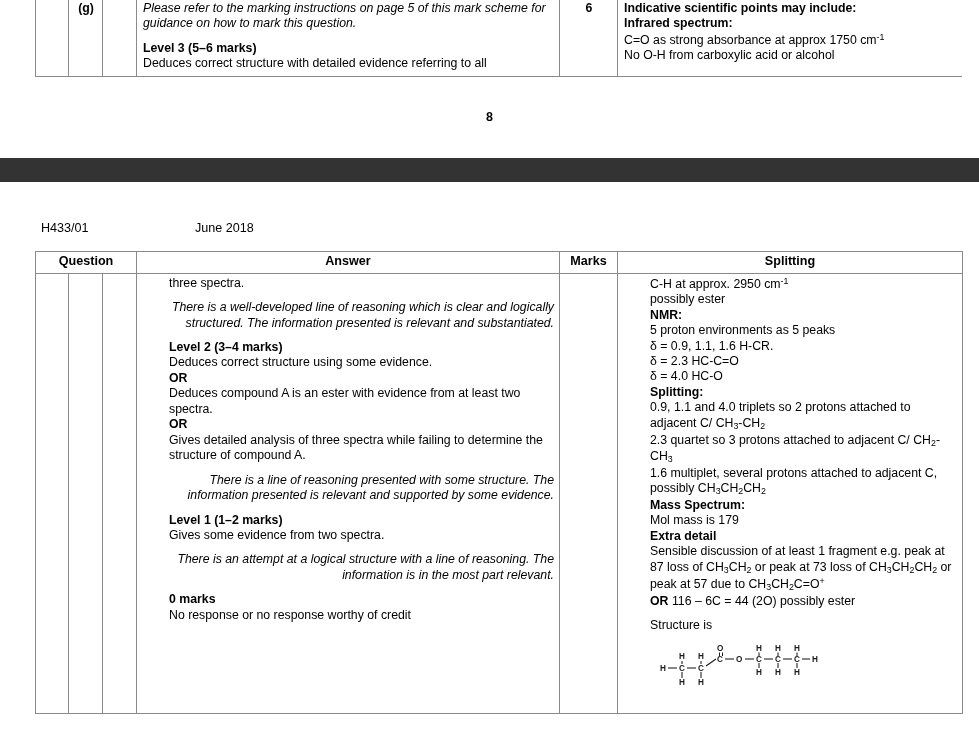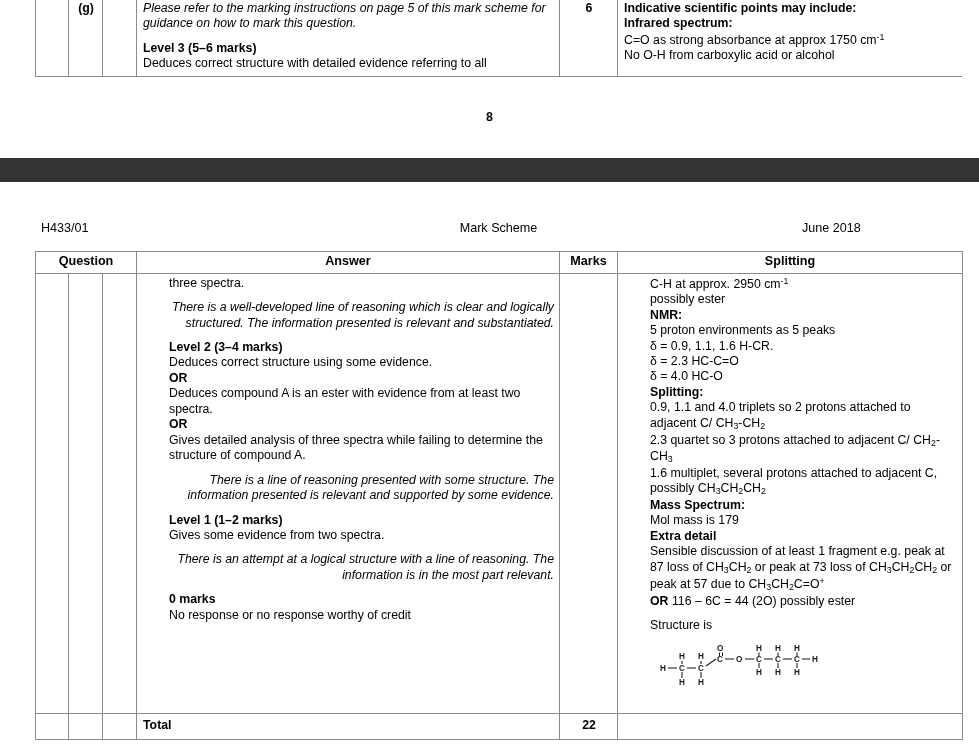--- a/index.html
+++ b/index.html
@@ -158,21 +158,20 @@
       </table>
     </div>
   </div>
 
   <div id="page-number">8</div>
 
   <div id="page-break-band"></div>
 
   <div id="doc-header">
     <span class="hdr-left">H433/01</span>
-    <span class="hdr-center">Mark Scheme</span>
     <span class="hdr-right">June 2018</span>
   </div>
 
   <div id="main-table-wrap">
     <table class="ms-table">
       <colgroup>
         <col class="col-q1">
           <col class="col-q2">
           <col class="col-q3">
         <col class="col-ans">
@@ -287,25 +286,17 @@
                 <line x1="139" y1="9.5" x2="139" y2="13"></line>
                 <text x="136" y="32">H</text>
                 <line x1="139" y1="20" x2="139" y2="25"></line>
                 <line x1="144" y1="16" x2="152" y2="16"></line>
                 <text x="154" y="19">H</text>
               </svg>
             </div>
           </td>
         </tr>
 
-        <tr class="total-row">
-          <td></td>
-          <td></td>
-          <td></td>
-          <td class="lbl">Total</td>
-          <td class="num">22</td>
-          <td></td>
-        </tr>
       </tbody>
     </table>
   </div>
 
 </div>
 
 </body></html>

